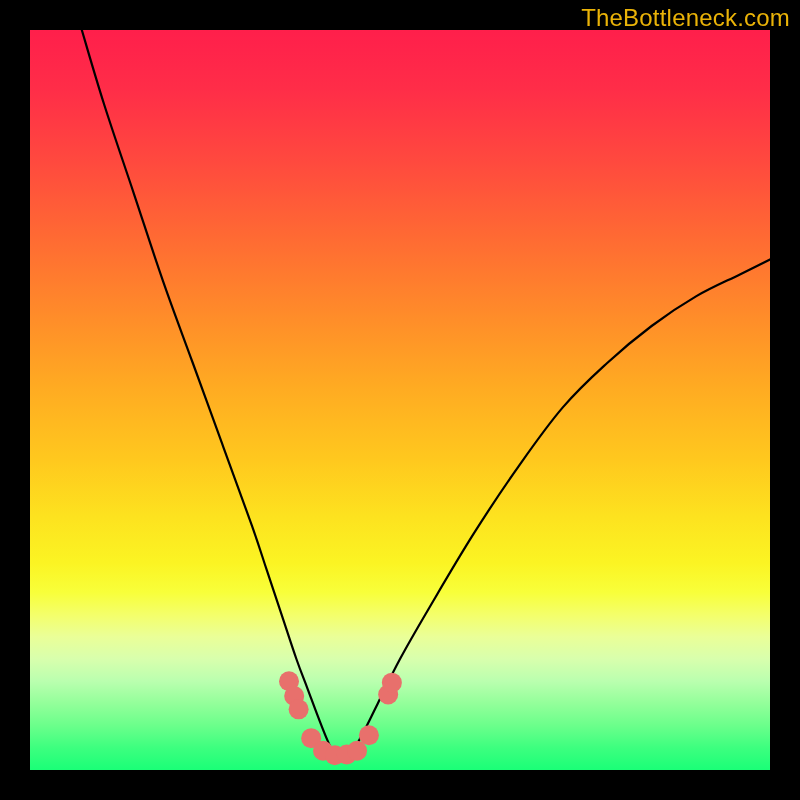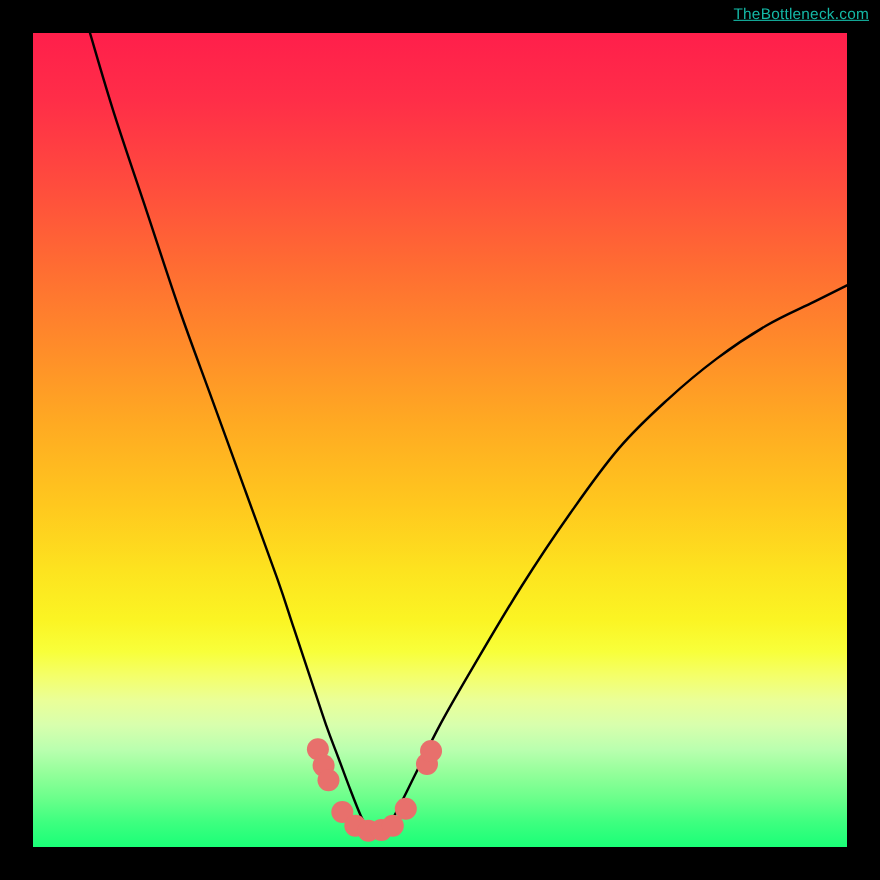--- a/index.html
+++ b/index.html
@@ -55,26 +55,25 @@
   .svg-layer {
     position: absolute;
     inset: 0;
     width: 100%;
     height: 100%;
   }
   .watermark {
     position: absolute;
     top: 4px;
     right: 10px;
-    color: #14b8a6;
-    font-size: 14px;
+    color: #eab308;
+    font-size: 24px;
     letter-spacing: 0.2px;
     font-weight: 400;
     user-select: none;
-    text-decoration: underline;
   }
 </style>
 </head>
 <body>
 
 <div class="frame">
 
   <div class="plot-area">
     <div class="gradient-bg"></div>
 

